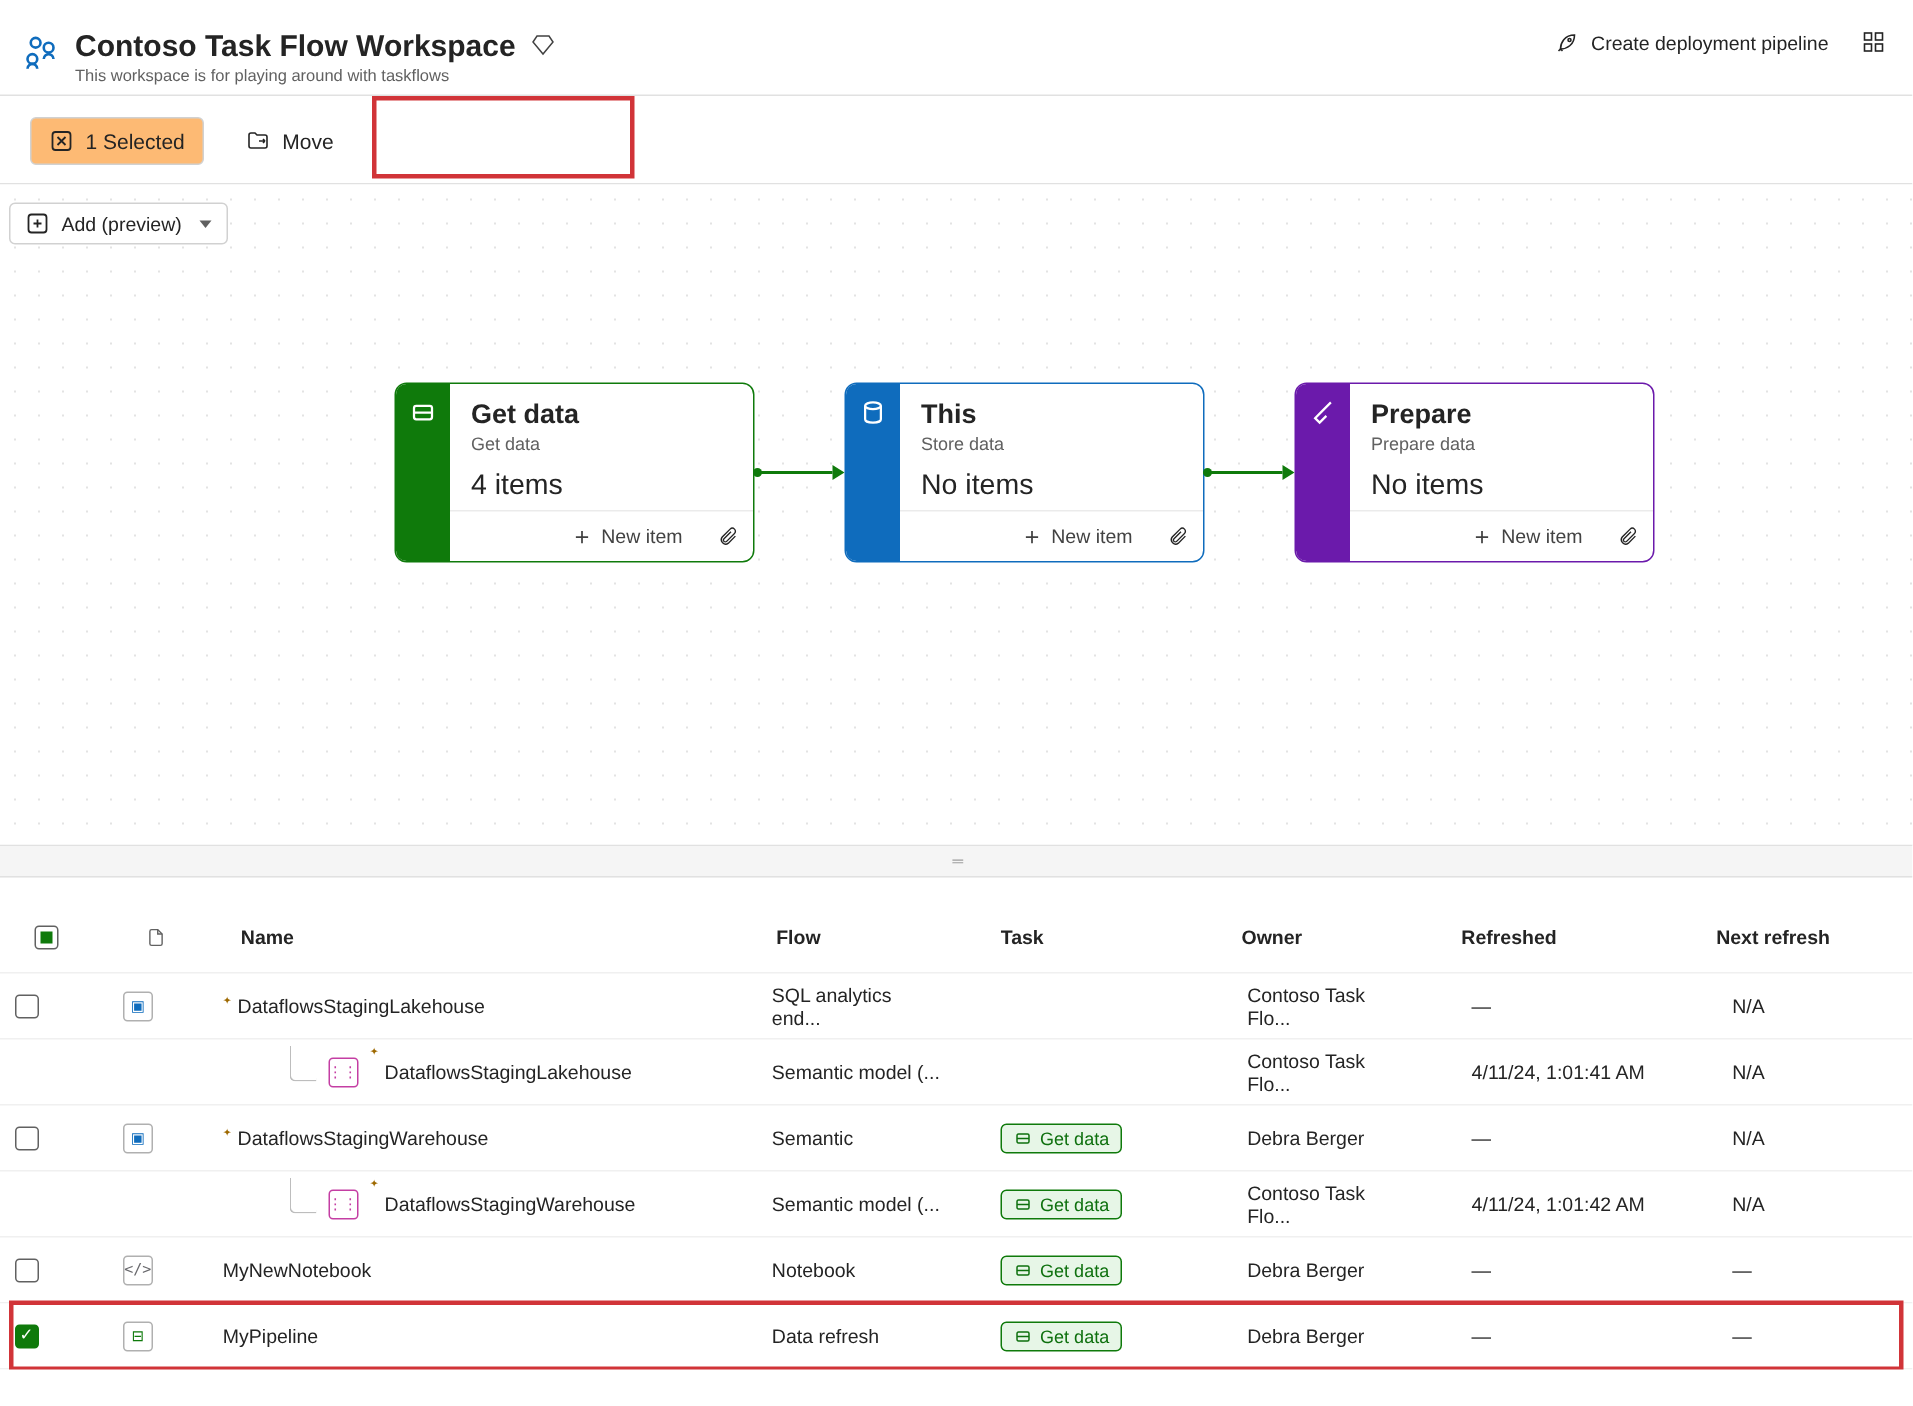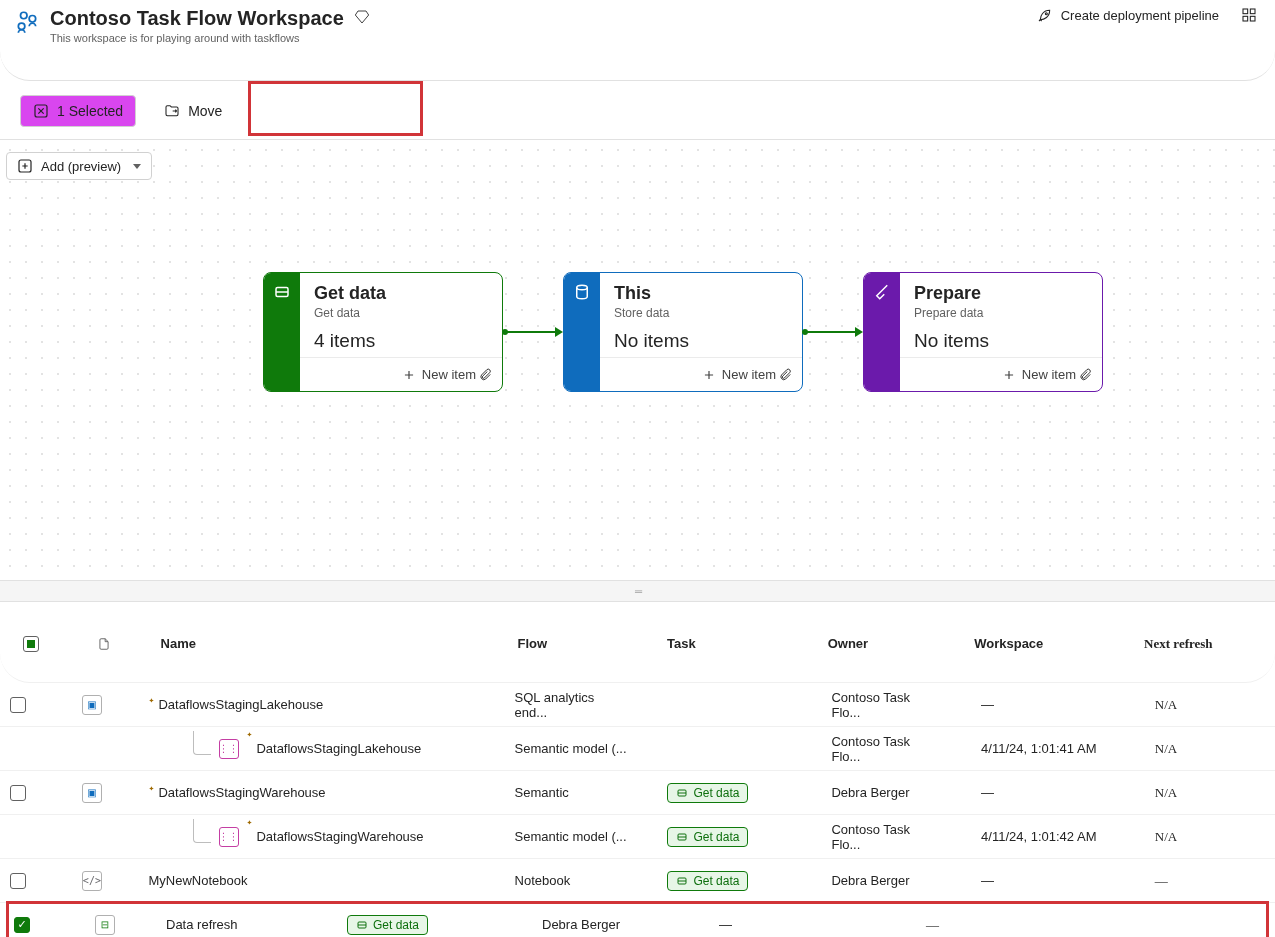--- a/index.html
+++ b/index.html
@@ -9,24 +9,23 @@
     color: #242424;
     background: #fff;
     width: 1275px;
     overflow: hidden;
   }
 
   
   .header {
     display: flex;
     align-items: flex-start;
-    padding: 7px 14px 4px 14px;
+    padding: 20px 14px 4px 14px;
     border-bottom: 1px solid #e1e1e1;
-    height: 81px;
-    border-radius: 30px;
+    height: 64px;
   }
   .ws-icon {
     width: 26px; height: 26px;
     color: #0f6cbd;
     display: flex; align-items:center; justify-content:center;
     margin-top: 2px;
   }
   .ws-icon svg { width: 26px; height: 26px; }
   .ws-text { margin-left: 10px; }
   .ws-title-row { display: flex; align-items: center; gap: 10px;}
@@ -46,21 +45,21 @@
     position: relative;
   }
   .btn {
     display:inline-flex; align-items:center; gap:8px;
     padding: 7px 12px;
     border-radius: 4px;
     cursor:pointer;
     font-size:14px;
     color:#242424;
   }
-  .btn.outline { border:1px solid #d1d1d1; background:#d946ef;}
+  .btn.outline { border:1px solid #d1d1d1; background:#fdba74;}
   .btn svg { width:16px; height:16px; }
 
   .highlight-rect {
     position:absolute;
     left: 248px; top: 0px;
     width: 175px; height: 55px;
     border: 3px solid #d13438;
     pointer-events: none;
   }
 
@@ -103,21 +102,21 @@
   .node.purple .node-side{ background:#6b1aab; }
   .node-side svg { width:18px; height:18px; color:#fff; }
 
   .node-body { flex:1; display:flex; flex-direction:column; }
   .node-main { flex:1; padding: 10px 14px 4px 14px; }
   .node-title { font-size:18px; font-weight:600; }
   .node-sub { font-size:12px; color:#616161; margin-top:2px; }
   .node-items { font-size:19px; margin-top:10px;}
   .node-foot {
     border-top:1px solid #ebebeb; display:flex; align-items:center; justify-content:flex-end;
-    height:34px; padding-right:10px; gap:2px;
+    height:34px; padding-right:10px; gap:23px;
   }
   .node-foot .ni { display:flex; align-items:center; gap:6px; color:#424242; font-size:13px; cursor:pointer;}
   .node-foot svg { width:14px; height:14px; }
 
   .gap { display:flex; align-items:center; width:60px; height:60px; justify-content:center;}
   .gap svg { width:60px; height:12px; overflow:visible;}
 
   
   .splitter { height: 22px; background:#f5f5f5; border-top:1px solid #e1e1e1; border-bottom:1px solid #e1e1e1;
     display:flex; align-items:center; justify-content:center; cursor:ns-resize;}
@@ -129,21 +128,21 @@
   .row.header { font-weight:600; color:#242424; }
   .row.selected { background:#fff; }
 
   .col-chk { width:44px; display:flex; justify-content:center;}
   .col-icon{ width:44px; display:flex; justify-content:center; align-items:center;}
   .col-name{ width:408px; display:flex; align-items:center; gap:8px;}
   .col-type{ width:142px; }
   .col-task{ width:156px; }
   .col-owner{width:138px; }
   .col-ref { width:168px; }
-  .col-next{ width:150px;font-family:Liberation Serif, serif; }
+  .col-next{ width:150px; }
 
   .chk {
     width:16px;height:16px;border:1px solid #616161;border-radius:3px;
     display:flex;align-items:center;justify-content:center;background:#fff;cursor:pointer;
   }
   .chk.indet::after{ content:""; width:8px; height:8px; background:#0f7a0b; }
   .chk.checked{ background:#0f7a0b; border-color:#0f7a0b;}
   .chk.checked::after{ content:"✓"; color:#fff; font-size:11px; line-height:1; }
 
   .file-icon { width:20px;height:20px;border:1px solid #b0b0b0; border-radius:3px; display:flex;align-items:center;justify-content:center; font-size:10px;}
@@ -352,21 +351,21 @@
     <div class="col-icon typeicon-header">
       <svg viewBox="0 0 24 24" fill="none" stroke="currentColor" stroke-width="1.6">
           <path d="M14 3H7a2 2 0 00-2 2v14a2 2 0 002 2h10a2 2 0 002-2V8l-5-5z"></path>
           <path d="M14 3v5h5"></path>
         </svg>
     </div>
     <div class="col-name">Name</div>
     <div class="col-type">Flow</div>
     <div class="col-task">Task</div>
     <div class="col-owner">Owner</div>
-    <div class="col-ref">Workspace</div>
+    <div class="col-ref">Refreshed</div>
     <div class="col-next">Next refresh</div>
   </div>
   <div id="rows">
       <div class="row">
         <div class="col-chk">
           <div class="chk "></div>
         </div>
         <div class="col-icon">
           <div class="file-icon lake">▣</div>
         </div>
@@ -455,20 +454,23 @@
         <div class="col-owner">Debra Berger</div>
         <div class="col-ref">—</div>
         <div class="col-next">—</div>
       </div>
       <div class="row selected">
         <div class="col-chk">
           <div class="chk checked"></div>
         </div>
         <div class="col-icon">
           <div class="file-icon pipe">⊟</div>
+        </div>
+        <div class="col-name">
+          <span>MyPipeline</span>
         </div>
         <div class="col-type">Data refresh</div>
         <div class="col-task"><span class="tag"><svg viewBox="0 0 24 24" fill="none" stroke="currentColor" stroke-width="2">
               <rect x="4" y="6" width="16" height="12" rx="2"></rect>
               <path d="M4 12h16"></path>
             </svg>Get data</span></div>
         <div class="col-owner">Debra Berger</div>
         <div class="col-ref">—</div>
         <div class="col-next">—</div>
         <div class="row-hl"></div>

